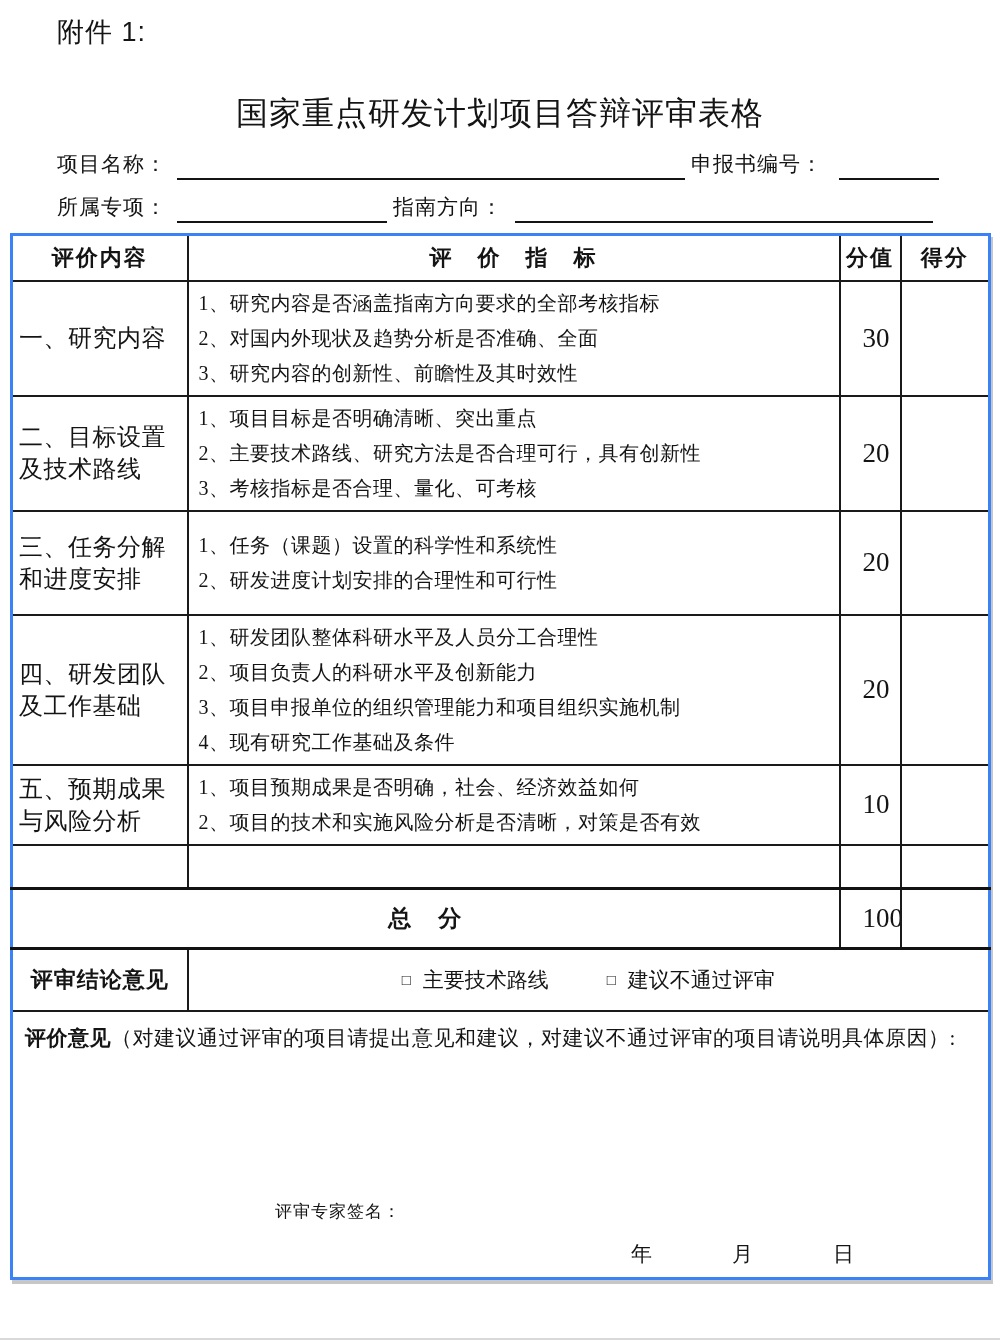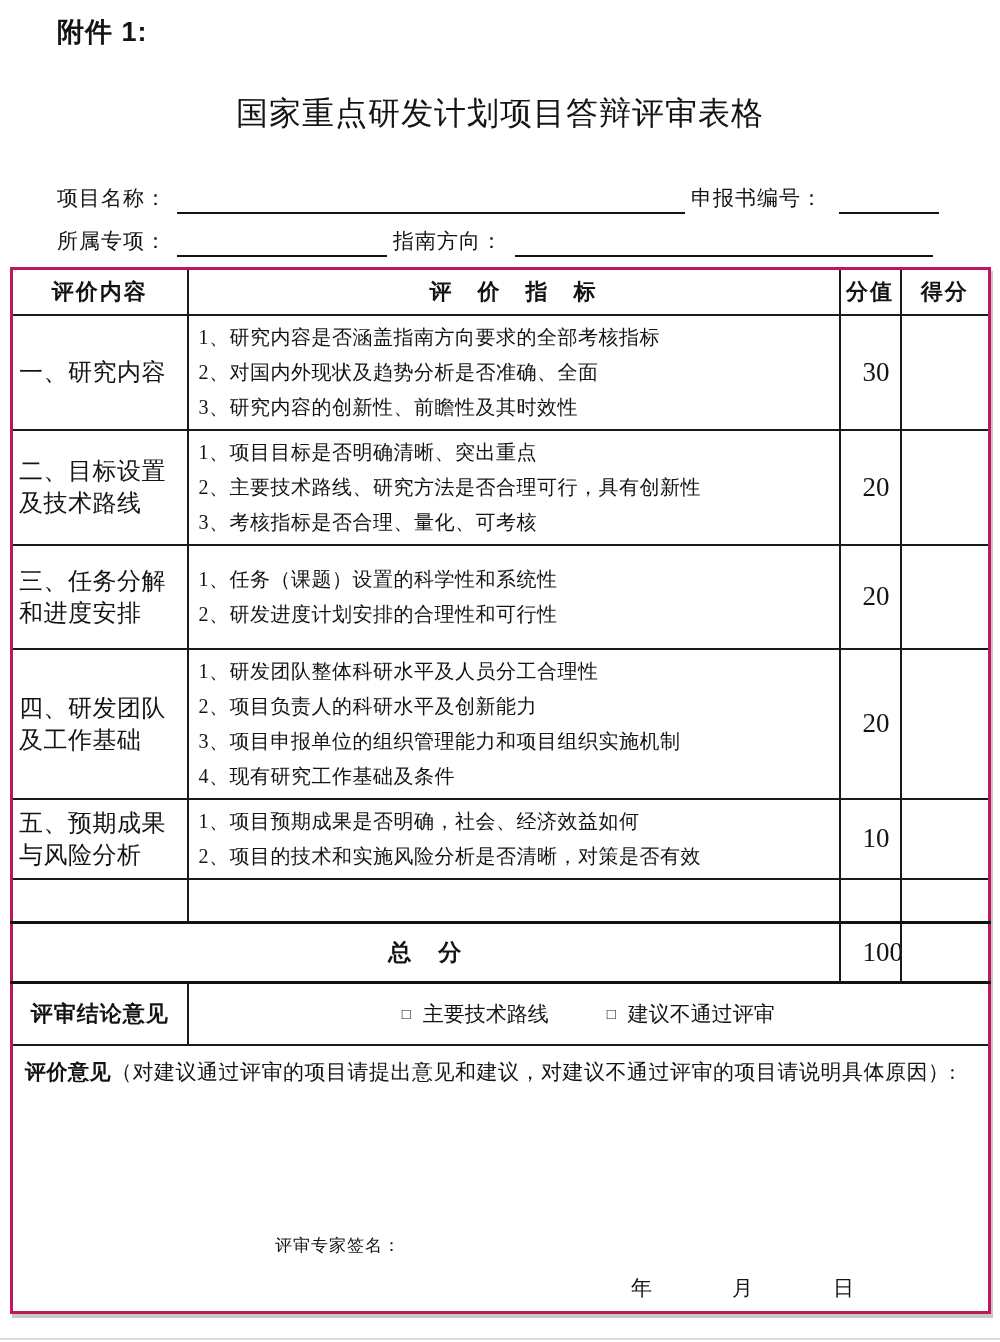--- a/index.html
+++ b/index.html
@@ -9,55 +9,55 @@
     font-family: "Liberation Serif", "DejaVu Serif", serif;
     color: #141414;
     position: relative;
     overflow: hidden;
   }
   .page { padding: 10px 0 0 0; }
 
   
   .attachment {
     font-family: "Liberation Sans", "DejaVu Sans", sans-serif;
-    font-weight: bold;
+    font-weight: normal;
     font-size: 27px;
     margin: 4px 16px 0 57px;
     letter-spacing: 1px;
   }
   .doc-title {
     font-family: "Liberation Sans", "DejaVu Sans", sans-serif;
     font-weight: normal;
     font-size: 32px;
     text-align: center;
     margin-top: 42px;
     letter-spacing: 1px;
   }
 
   
-  .fields { margin: 42px 0 0 57px; width: 900px; text-align: center; }
+  .fields { margin: 8px 0 0 57px; width: 900px; text-align: center; }
   .frow { display: flex; align-items: flex-end; height: 36px; margin-bottom: 7px; }
   .flabel { font-size: 21px; line-height: 32px; white-space: nowrap; letter-spacing: 1px; }
   .ul { border-bottom: 2px solid #141414; height: 30px; display: inline-block; }
   .ul-1a { width: 508px; margin-left: 10px; }
   .ul-1b { width: 100px; margin-left: 16px; }
   .ul-2a { width: 210px; margin-left: 10px; }
   .ul-2b { width: 418px; margin-left: 12px; }
   .ul-3a { width: 352px; margin-left: 12px; }
   .ul-3b { width: 248px; margin-left: 14px; }
   .lbl-mid-2 { margin-left: 6px; }
   .lbl-mid-3 { margin-left: 6px; }
 
   
   table.review {
     border-collapse: collapse;
     table-layout: fixed;
     width: 978px;
     margin: 10px 0 0 10px;
-    border: 3px solid #be185d;
+    border: 3px solid #3b82f6;
     box-shadow: 2px 4px 0 rgba(130,130,130,0.45);
   }
   table.review td, table.review th {
     border: 2px solid #1a1a1a;
     vertical-align: middle;
     overflow: hidden;
   }
   th.hdr {
     font-size: 22px; font-weight: bold; text-align: center;
     height: 46px; letter-spacing: 2px;

